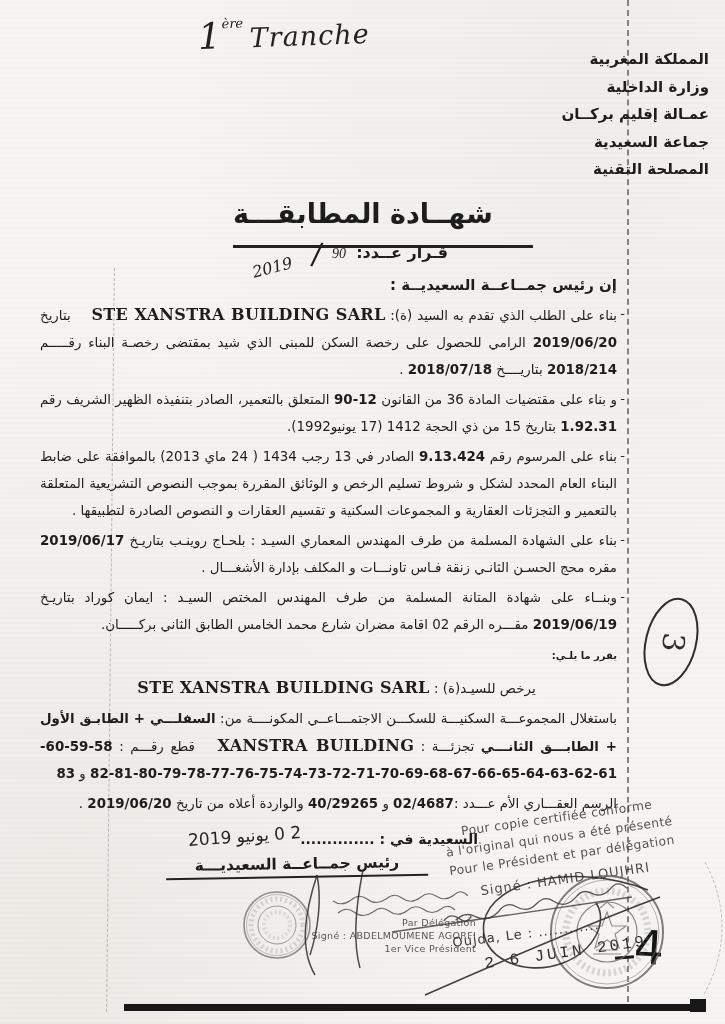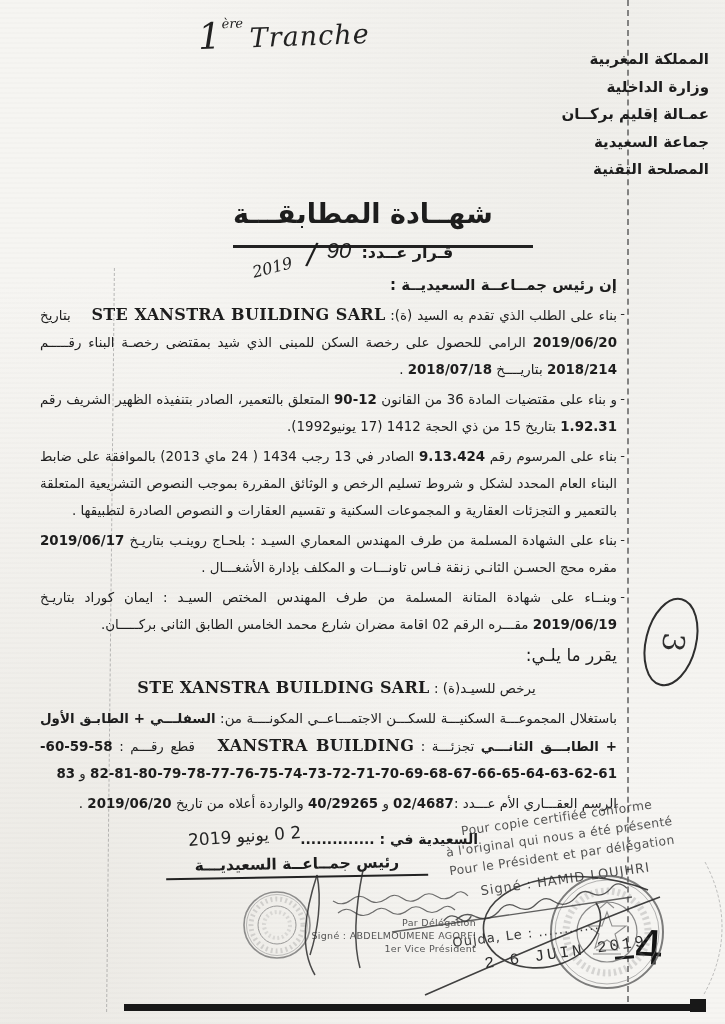--- a/index.html
+++ b/index.html
@@ -28,28 +28,28 @@
   .hw-date{position:absolute;left:188px;top:826px;font-size:17px;transform:rotate(-4deg);direction:rtl;white-space:nowrap;color:#242424;}
   .margin-circle{position:absolute;left:640px;top:592px;width:62px;height:102px;}
   .page-num{position:absolute;left:634px;top:920px;font-size:47px;color:#141414;transform:rotate(3deg);font-family:"DejaVu Sans",sans-serif;font-weight:400;}
   .page-num-dash{position:absolute;left:615px;top:956px;width:19px;height:3px;background:#1a1a1a;transform:rotate(-4deg);}
   
   .gov-header{position:absolute;right:16px;top:46px;text-align:right;direction:rtl;font-weight:bold;font-size:15px;line-height:27.5px;}
   
   .doc-title{position:absolute;left:233px;top:198px;width:300px;text-align:left;direction:rtl;font-size:27px;font-weight:bold;border-bottom:3px solid #222;padding-bottom:16px;}
   .decision-line{position:absolute;left:240px;top:236px;width:280px;direction:rtl;text-align:center;font-size:16px;}
   .decision-line .label{font-weight:bold;}
-  .decision-line .hw-num{font-family:Liberation Sans, sans-serif;font-style:italic;font-size:22px;padding:0 5px;}
+  .decision-line .hw-num{font-family:Liberation Serif, serif;font-style:italic;font-size:14px;padding:0 5px;}
   .decision-line .hw-slash{font-family:"DejaVu Serif",serif;font-size:30px;font-weight:300;vertical-align:-6px;display:inline-block;transform:rotate(8deg);}
   
   .flow{position:absolute;left:40px;top:272px;width:577px;direction:rtl;font-size:13.4px;line-height:27px;}
   .flow p{margin:0 0 3px;text-align:justify;position:relative;}
   .intro{font-weight:bold;font-size:15px;margin-bottom:2px !important;text-align:right !important;}
   .recital::before{content:"-";position:absolute;right:-8px;top:-1px;font-size:13px;color:#2c2c2c;}
-  .decides{text-align:center;font-weight:normal;font-size:17px;margin:4px 0 5px !important;}
+  .decides{text-align:center;font-weight:bold;font-size:10px;margin:4px 0 5px !important;}
   .op-line1{text-align:center !important;}
   .seg-plain{}
   .seg-bold{font-weight:bold;}
   .seg-latin{font-family:"DejaVu Serif",serif;font-weight:bold;font-size:16px;letter-spacing:.3px;white-space:nowrap;margin-left:16px;}
   
   .place-line{position:absolute;left:278px;top:831px;width:200px;direction:rtl;font-weight:bold;font-size:14px;white-space:nowrap;}
   .signatory{position:absolute;left:166px;top:855px;width:262px;text-align:center;direction:rtl;font-weight:bold;font-size:15.5px;border-bottom:2px solid #222;padding-bottom:3px;transform:rotate(-1deg);}
   
   .certify-stamp{position:absolute;left:392px;top:832px;width:330px;transform:rotate(-8deg);transform-origin:left top;text-align:center;color:#3e3e3e;font-size:12.3px;line-height:19px;letter-spacing:.4px;opacity:.88;}
   .certify-stamp .signed{margin-top:4px;font-size:13px;letter-spacing:1px;color:#333;}

